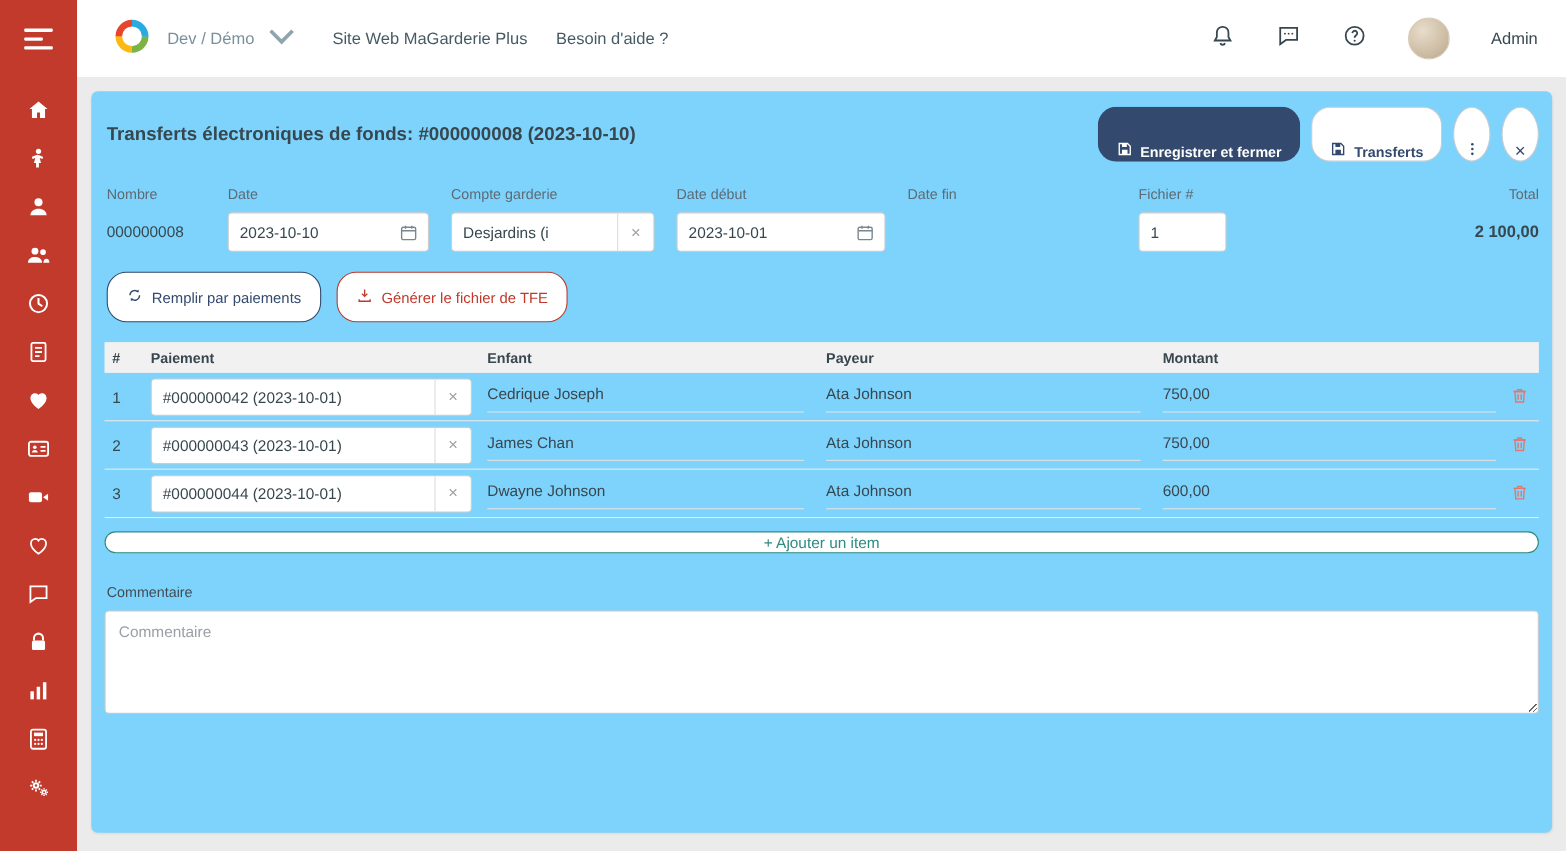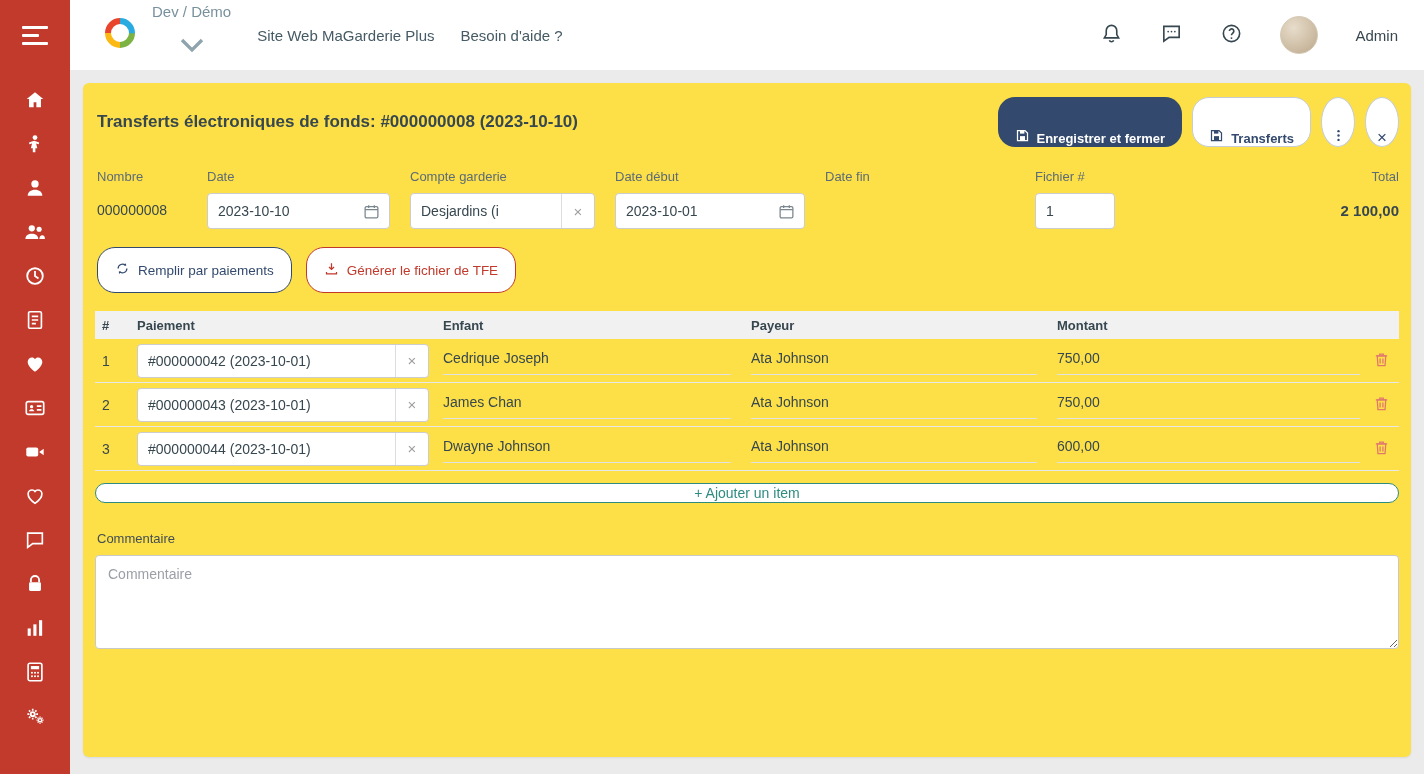--- a/index.html
+++ b/index.html
@@ -19,33 +19,33 @@
   .hb.short { width:17px; }
   .side-nav { display:flex; flex-direction:column; gap:22px; padding-top:21px; }
   .side-item { height:22px; width:70px; display:flex; align-items:center; justify-content:center; cursor:pointer; }
   .side-item svg { width:22px; height:22px; }
 
   
   .main { flex:1; display:flex; flex-direction:column; min-width:0; }
   .topbar { height:70px; background:#fff; display:flex; align-items:center; padding:0 26px 0 30px; gap:26px; flex-shrink:0; }
   .brand { display:flex; align-items:center; gap:12px; }
   .brand svg { width:40px; height:40px; }
-  .env { display:flex; align-items:center; gap:5px; color:#78909c; font-size:15px; cursor:pointer;flex-direction:column; }
+  .env { display:flex; align-items:center; gap:5px; color:#78909c; font-size:15px; cursor:pointer; }
   .toplink { color:#455a64; font-size:15px; cursor:pointer; }
   .top-right { margin-left:auto; display:flex; align-items:center; gap:37px; }
   .icon-btn { display:flex; cursor:pointer; }
   .icon-btn svg { width:23px; height:23px; }
   .avatar { width:38px; height:38px; border-radius:50%;
     background:radial-gradient(circle at 35% 30%, #e8ddcb, #c9b89e 70%, #b3a184);
     border:1px solid #d6cab6; cursor:pointer; }
   .admin { color:#37474f; font-size:15px; }
 
   
   .content { flex:1; padding:13px 13px 17px; min-height:0; }
-  .card { background:#fde047; border-radius:6px; height:100%; padding:14px 12px 20px;
+  .card { background:#7dd3fc; border-radius:6px; height:100%; padding:14px 12px 20px;
     box-shadow:0 1px 2px rgba(0,0,0,.08); overflow:hidden; }
 
   .card-head { display:flex; justify-content:space-between; align-items:center; margin-bottom:22px; padding-left:2px; }
   .title { font-size:17px; font-weight:700; color:#37474f; margin:0; }
   .head-actions { display:flex; gap:10px; align-items:center; }
   .btn { height:50px; border-radius:17px; display:inline-flex; align-items:flex-end; gap:7px;
     font-size:13px; font-weight:700; padding:0 16px; cursor:pointer; border:1px solid transparent;
     font-family:inherit; background:#fff; color:#334a6e; }
   .btn svg { width:15px; height:15px; }
   .btn.primary { background:#334a6e; color:#fff; }

